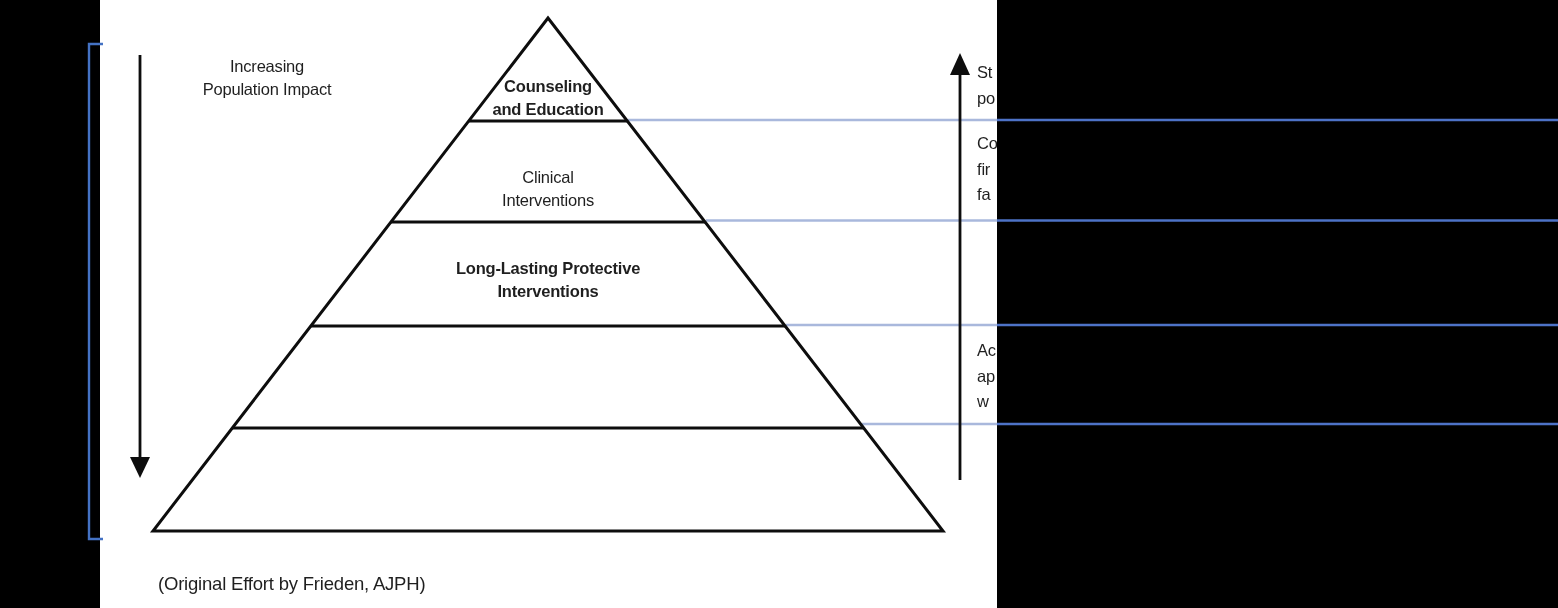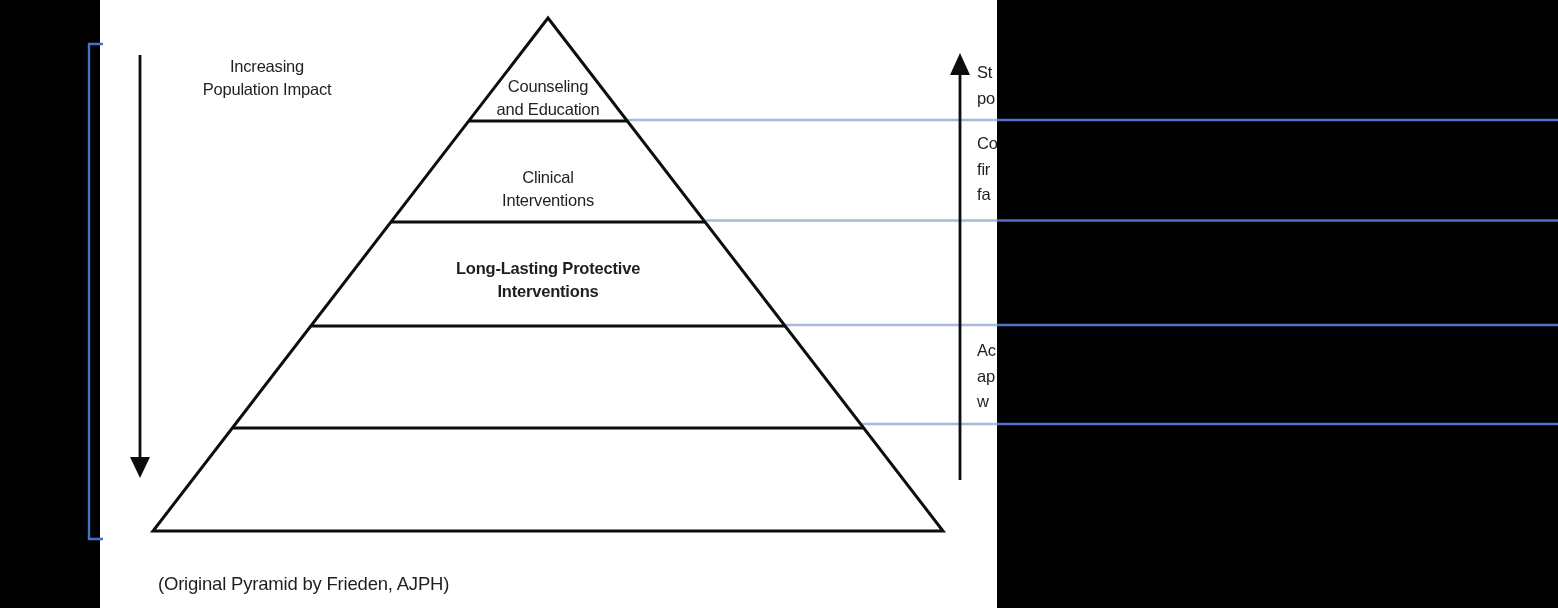--- a/index.html
+++ b/index.html
@@ -51,21 +51,21 @@
 <body>
 
 <div class="canvas">
 
   <div class="slide">
 
     <div class="txt center hdr" style="left:17px;top:55px;width:300px;">Increasing
 Population Impact</div>
 
 
-    <div class="txt center lvl" style="left:338px;top:75px;width:220px;">Counseling
+    <div class="txt center lvl" style="left:338px;top:75px;width:220px;font-weight:bold;">Counseling
 and Education</div>
 
     <div class="txt center lvl" style="left:338px;top:154px;width:220px;margin-top:12px;">Clinical
 Interventions</div>
 
     <div class="txt center lvl" style="left:318px;top:257px;width:260px;font-weight:bold;">Long-Lasting Protective
 Interventions</div>
 
 
 
@@ -73,21 +73,21 @@
 po</div>
 
     <div class="txt frag" style="left:877px;top:131px;width:70px;">Co
 fir
 fa</div>
 
     <div class="txt frag" style="left:877px;top:338px;width:70px;">Ac
 ap
 w</div>
 
-    <div class="txt caption" style="left:58px;top:572px;width:500px;">(Original Pyramid by Frieden, AJPH)</div>
+    <div class="txt caption" style="left:58px;top:572px;width:500px;">(Original Effort by Frieden, AJPH)</div>
   </div>
 
   <svg class="overlay" viewBox="0 0 1558 608">
 
     <line class="conn-light" x1="628" y1="120" x2="997" y2="120" stroke-width="2.4"></line>
     <line class="conn-dark" x1="997" y1="120" x2="1558" y2="120" stroke-width="2.6"></line>
 
     <line class="conn-light" x1="706" y1="220.5" x2="997" y2="220.5" stroke-width="2.4"></line>
     <line class="conn-dark" x1="997" y1="220.5" x2="1558" y2="220.5" stroke-width="2.6"></line>
 

